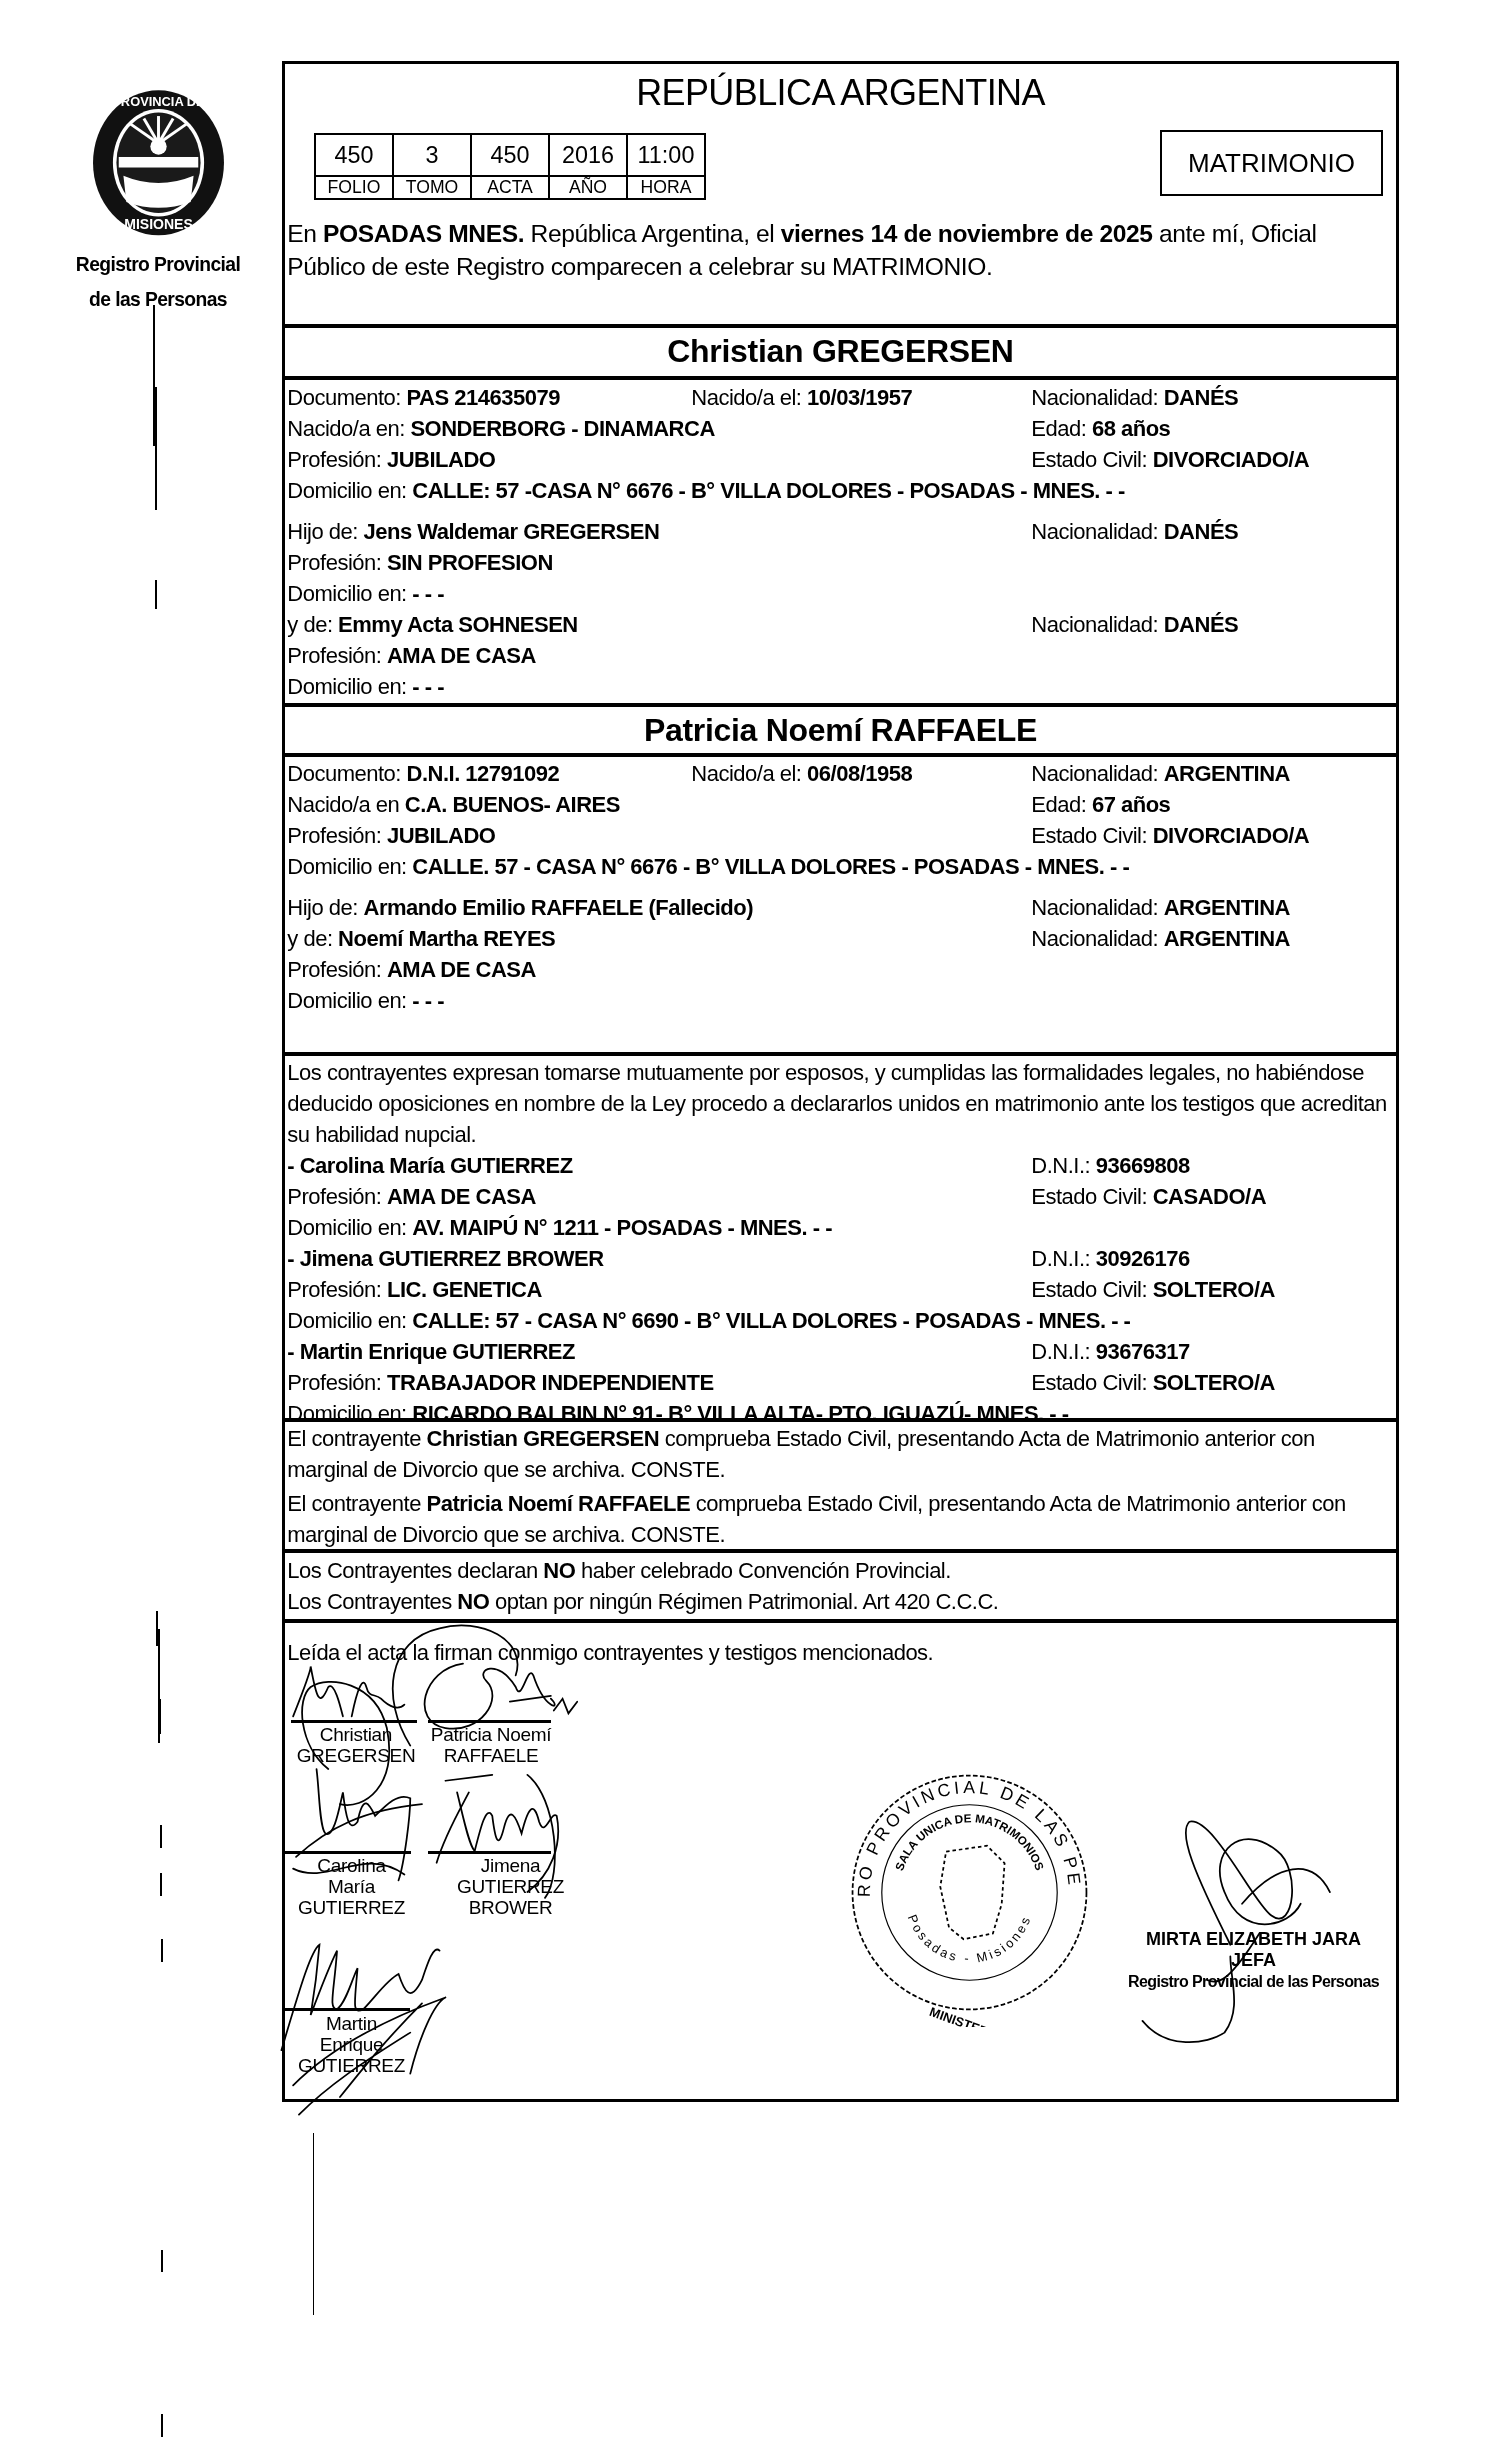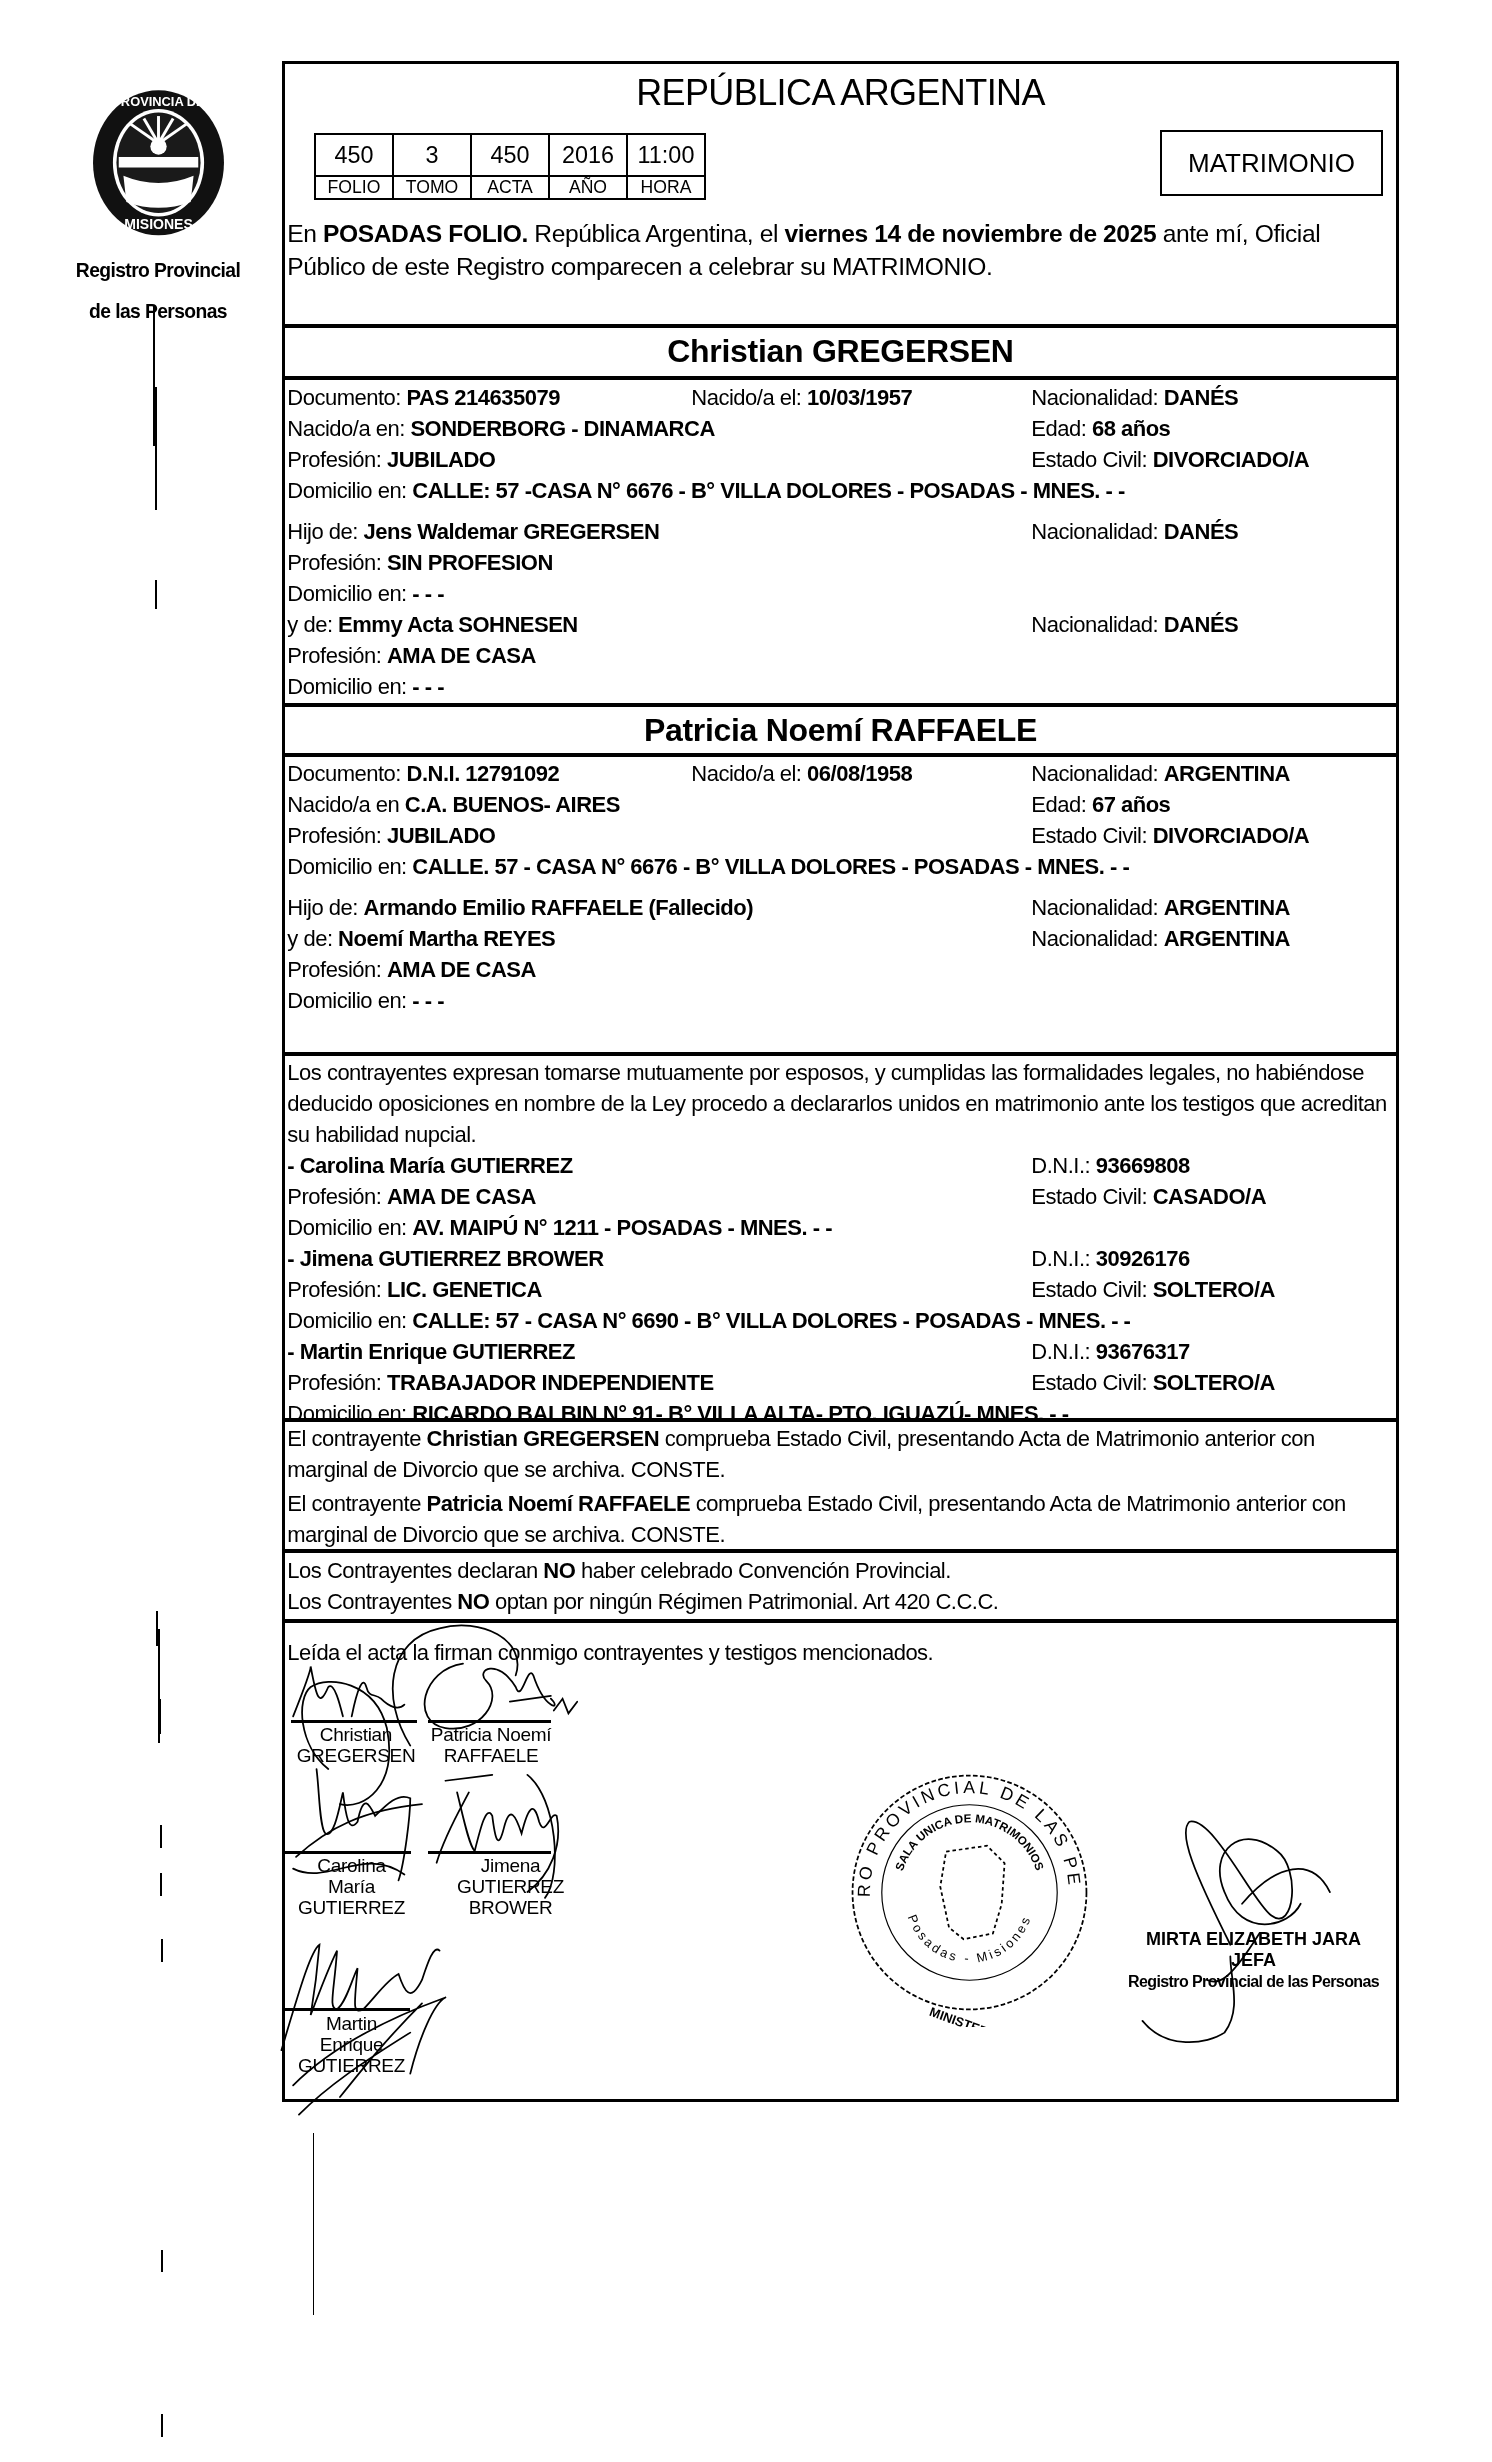--- a/index.html
+++ b/index.html
@@ -2,21 +2,21 @@
 <html style="font-size:9.4px"><head>
 <meta charset="utf-8">
 <style>
   html, body { margin:0; padding:0; background:#ffffff; }
   body { width:1493px; height:2462px; position:relative; overflow:hidden;
          font-family:"Liberation Sans", sans-serif; color:#000; }
 
   
   .emblem { position:absolute; left:70px; top:88px; width:176px; height:223px; text-align:center; }
   .emblem svg { display:block; margin:0 auto; }
-  .emblem .reg { font-size:19.3px; font-weight:bold; line-height:21px; letter-spacing:-0.6px; margin-top:20px; }
+  .emblem .reg { font-size:19.3px; font-weight:bold; line-height:21px; letter-spacing:-0.6px; margin-top:14px; }
   .margin-line { position:absolute; width:1.8px; background:#000; }
 
   
   .frame { position:absolute; left:282px; top:61px; width:1111px; height:2035px;
            border:3.5px solid #000; box-sizing:content-box; }
   .sec { position:absolute; left:0; width:1111px; border-bottom:4.1px solid #000; box-sizing:border-box; }
   .sec.nob { border-bottom:none; }
 
   .title { position:absolute; left:0; width:100%; top:8.2px; text-align:center;
            font-size:36px; letter-spacing:-0.6px; }
@@ -98,21 +98,21 @@
         <td>FOLIO</td>
         <td>TOMO</td>
         <td>ACTA</td>
         <td>AÑO</td>
         <td>HORA</td>
       </tr>
     </tbody>
       </table>
     <div class="badge">MATRIMONIO</div>
     <div class="intro">
-      <span>En </span><b>POSADAS FOLIO.</b><span>  República Argentina, el </span><b>viernes 14 de noviembre de 2025</b><span> ante mí, Oficial Público de este Registro comparecen a celebrar su MATRIMONIO.</span>
+      <span>En </span><b>POSADAS MNES.</b><span>  República Argentina, el </span><b>viernes 14 de noviembre de 2025</b><span> ante mí, Oficial Público de este Registro comparecen a celebrar su MATRIMONIO.</span>
     </div>
   </div>
 
   <div class="sec" style="top:264px; height:52px;">
     <div class="name-head">Christian GREGERSEN</div>
   </div>
   <div class="sec" style="top:316px; height:327px; padding-top:2.3px;">
     <div class="rows">
       <div class="row">
         <span>Documento: </span><b>PAS 214635079</b>

